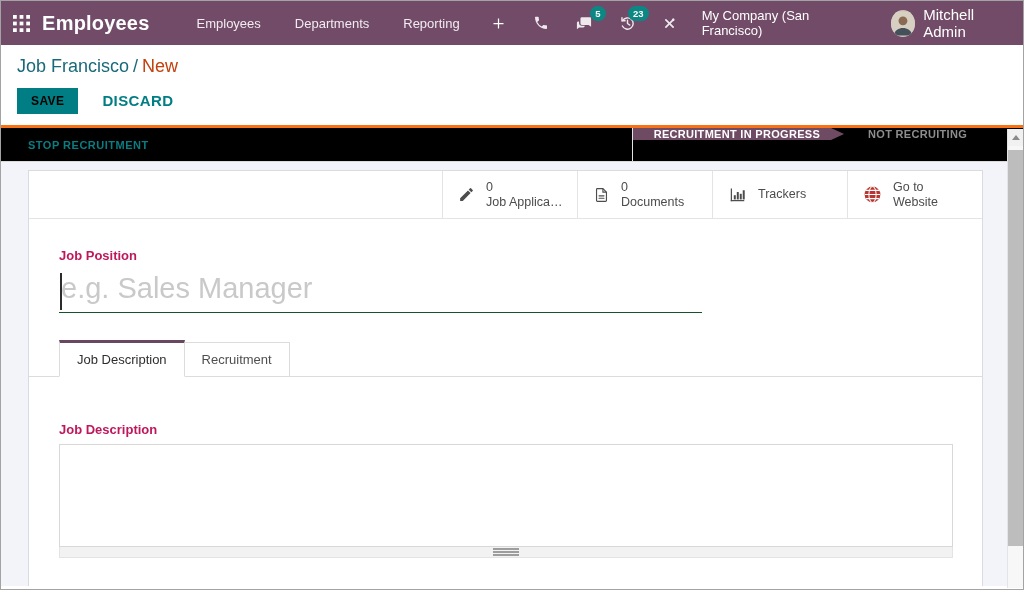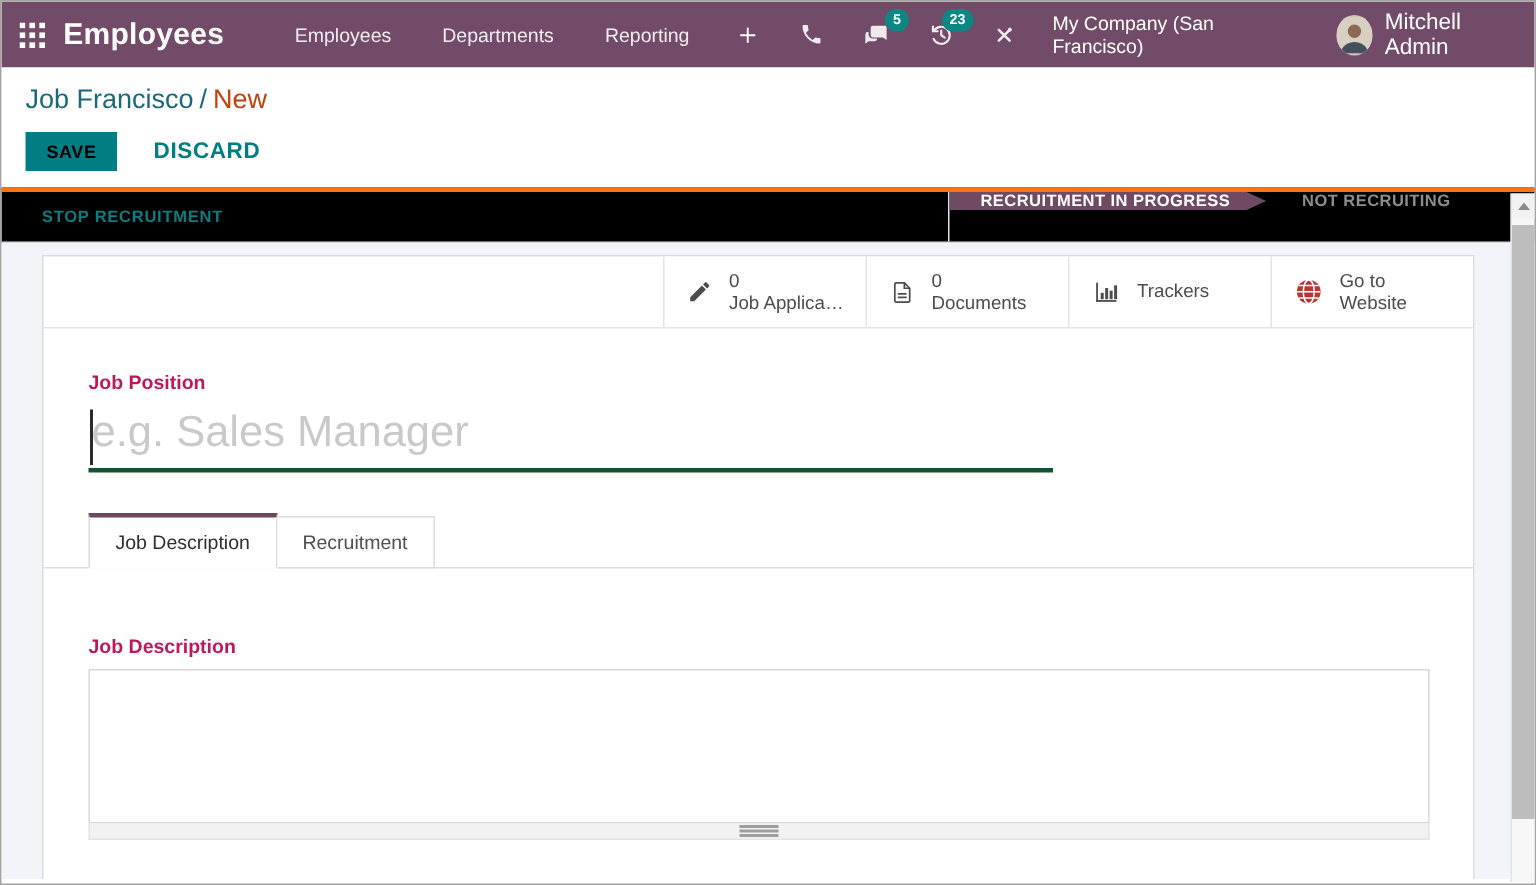--- a/index.html
+++ b/index.html
@@ -45,21 +45,21 @@
   .sheet { width:955px; background:#fff; border:1px solid #d9dbde; min-height:560px; }
 
   .stat-row { height:48px; border-bottom:1px solid #e4e4e4; display:flex; justify-content:flex-end; }
   .stat-btn { width:135px; border-left:1px solid #e4e4e4; display:flex; align-items:center; gap:11px; padding:0 6px 0 15px; cursor:pointer; color:#4c4c4c; background:#fff; }
   .stat-text { display:flex; flex-direction:column; line-height:1.2; font-size:12.5px; min-width:0; }
   .stat-label { white-space:nowrap; overflow:hidden; text-overflow:ellipsis; max-width:78px; }
   .stat-label.wide { max-width:95px; overflow:visible; }
 
   .form-area { padding:27px 30px 0 30px; }
   .field-label { font-size:13px; font-weight:bold; color:#be185d; }
-  .jp-wrap { position:relative; width:643px; border-bottom:3px solid #14532d; margin-top:5px; }
+  .jp-wrap { position:relative; width:643px; border-bottom:1px solid #14532d; margin-top:5px; }
   .jp-input { width:100%; border:none; outline:none; font-family:inherit; font-size:29px; color:#444; padding:3px 0 7px 2px; background:transparent; }
   .jp-input::placeholder { color:#c9c9c9; opacity:1; }
   .caret { position:absolute; left:1px; top:4px; width:1.5px; height:37px; background:#2b2b2b; }
 
   .tabs { display:flex; align-items:flex-end; margin:27px -30px 0 -30px; padding-left:30px; border-bottom:1px solid #dcdcdc; }
   .tab { font-size:13px; padding:9px 17px; cursor:pointer; margin-bottom:-1px; background:#fff; }
   .tab.active { border:1px solid #dcdcdc; border-top:3px solid #69475e; border-bottom:1px solid #fff; color:#2e2e2e; }
   .tab.inactive { border:1px solid #dcdcdc; border-left:none; color:#4f4f4f; }
 
   .tab-content { padding:43px 0 0 0; }

